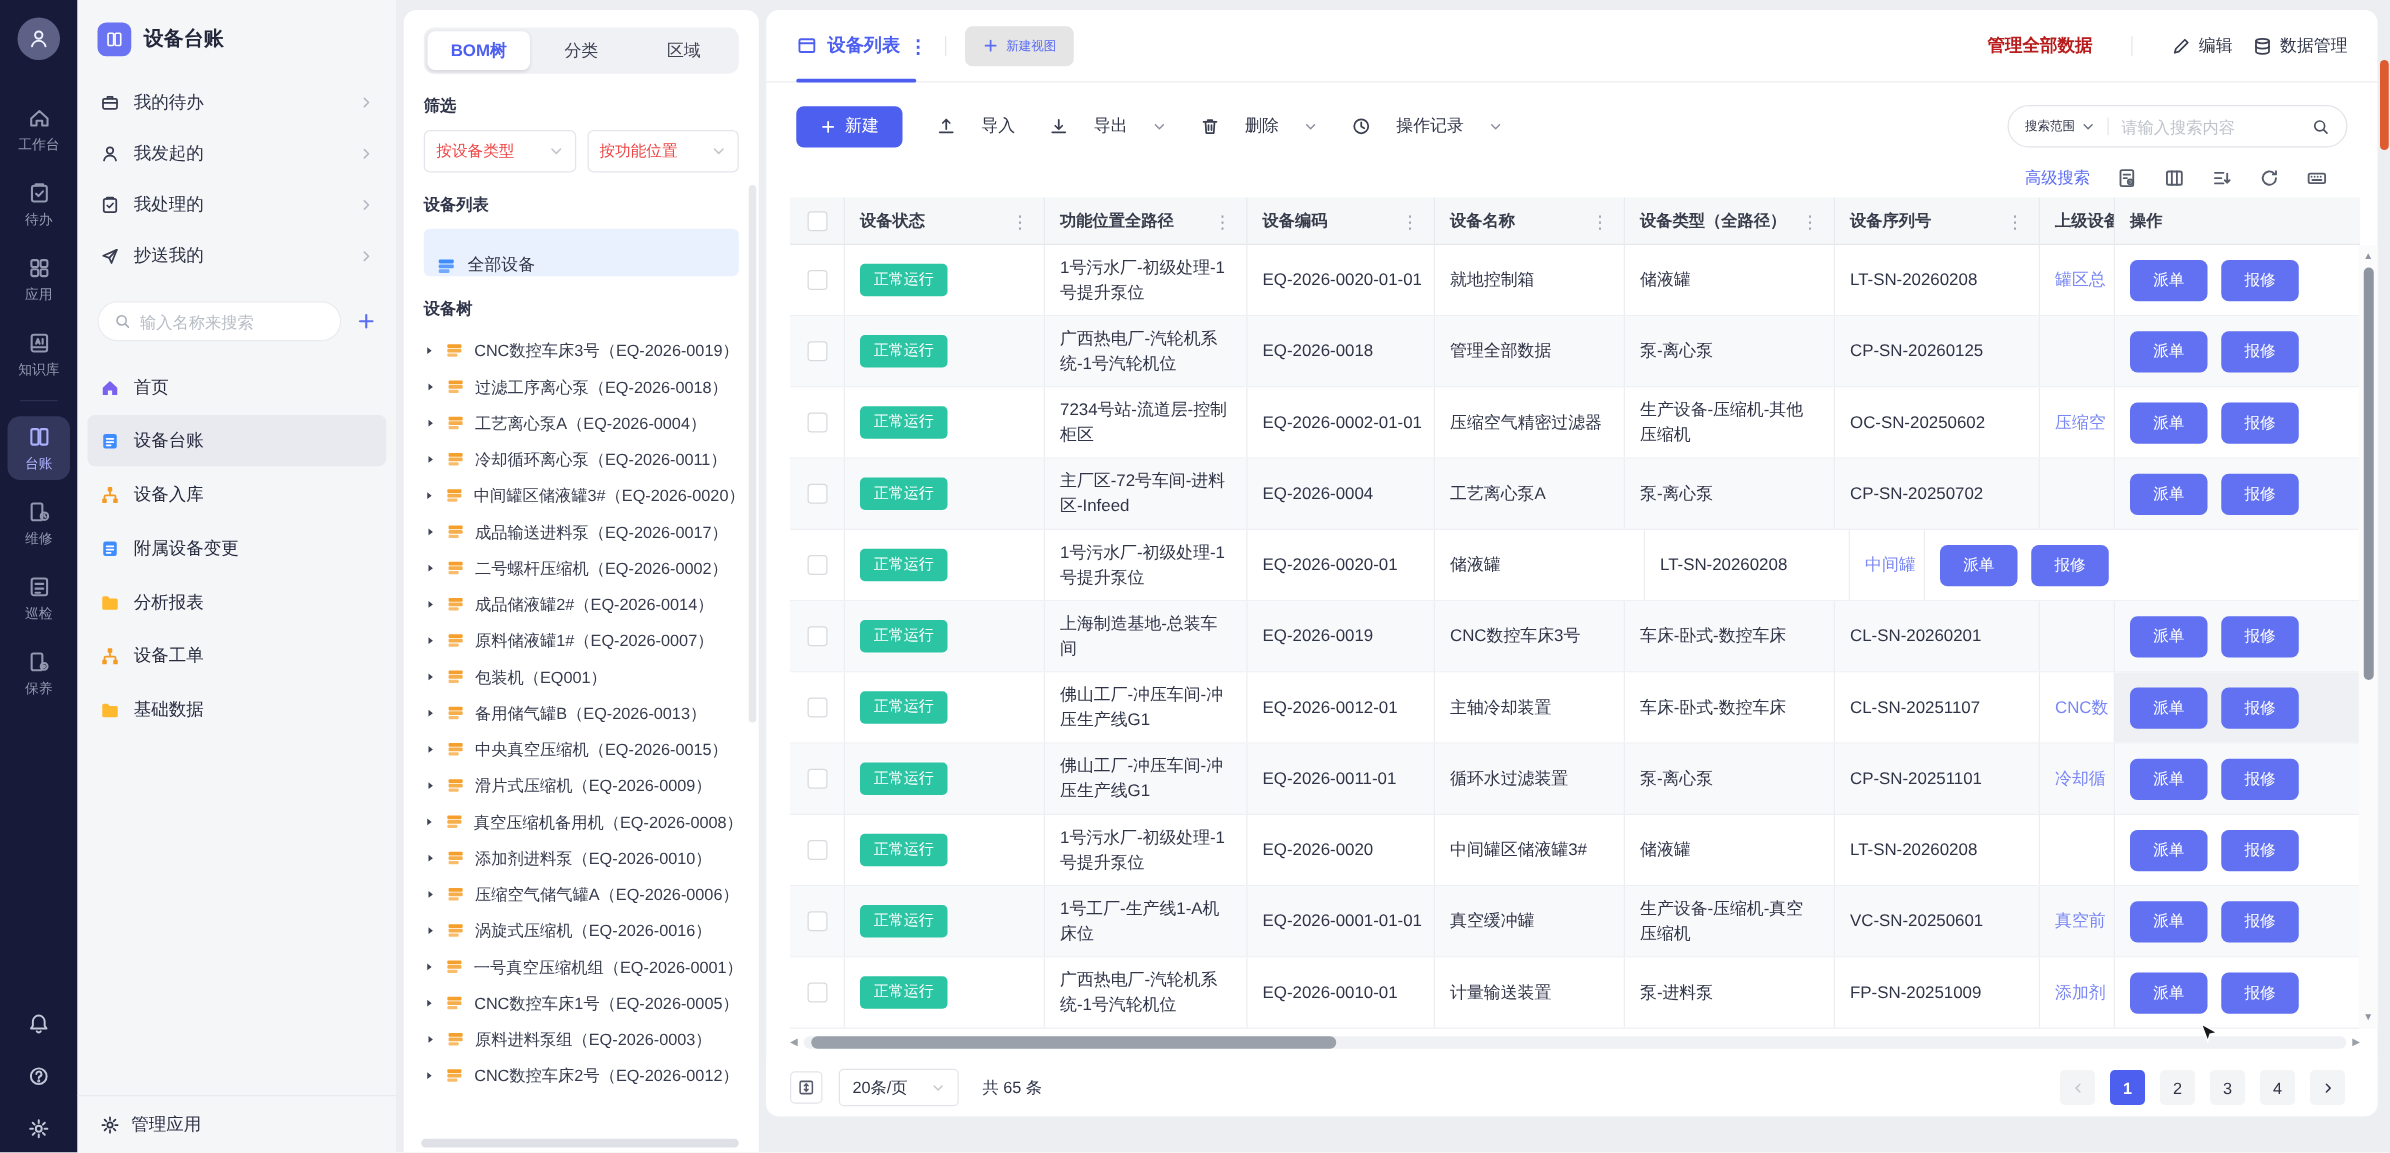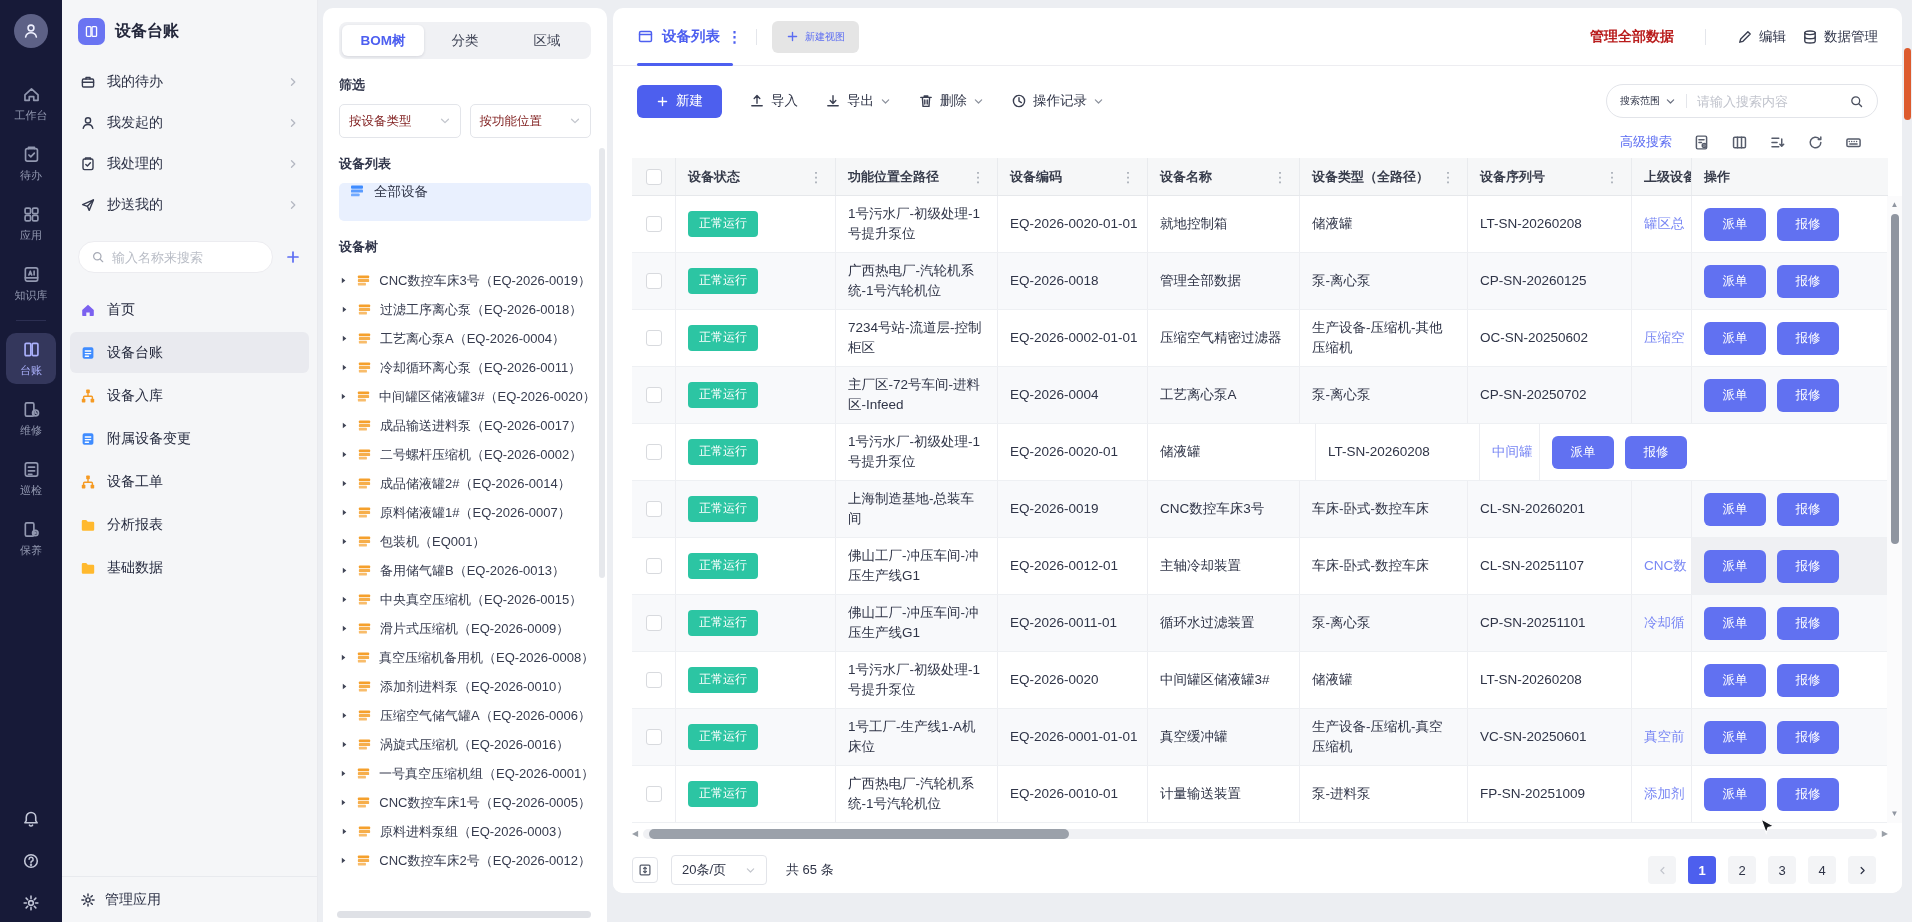--- a/index.html
+++ b/index.html
@@ -53,23 +53,23 @@
   
   .panel { position: absolute; left: 323px; top: 8px; width: 284px; bottom: 0; background: #fff;
            border-radius: 10px 10px 0 0; padding: 14px 16px 0; }
   .seg { display: flex; background: #f0f1f4; border-radius: 8px; padding: 3px; height: 37px; }
   .seg-item { flex: 1; display: flex; align-items: center; justify-content: center; font-size: 13.5px;
               color: #3e4354; border-radius: 6px; cursor: pointer; }
   .seg-item.active { background: #fff; color: #4d5ff0; font-weight: 600; box-shadow: 0 1px 3px rgba(20,24,60,.12); }
   .plabel { font-size: 13px; color: #30354a; font-weight: 700; margin: 17px 0 10px; }
   .selrow { display: flex; gap: 9px; }
   .sel { flex: 1; height: 34px; border: 1px solid #e3e5ea; border-radius: 5px; display: flex; align-items: center;
-         justify-content: space-between; padding: 0 9px; color: #7f1d1d; font-size: 12.5px; background: #fff; cursor: pointer; }
+         justify-content: space-between; padding: 0 9px; color: #ef4444; font-size: 12.5px; background: #fff; cursor: pointer; }
   .sel .ic { color: #c3c6cd; } .sel .ic svg { width: 12px; height: 12px; }
-  .allrow { height: 38px; background: #e9f0fe; border-radius: 5px; display: flex; align-items: flex-start; gap: 9px;
+  .allrow { height: 38px; background: #e9f0fe; border-radius: 5px; display: flex; align-items: flex-end; gap: 9px;
             padding: 0 10px; font-size: 13.5px; color: #2e3346; cursor: pointer; }
   .allrow .ic { color: #3f8cff; }
   .tree { margin-top: 2px; }
   .tree-item { height: 29px; display: flex; align-items: center; gap: 8px; font-size: 13px; color: #363b4e;
                cursor: pointer; white-space: nowrap; overflow: hidden; }
   .tree-item .caret { color: #3f4455; width: 10px; cursor: pointer; }
   .tree-item .caret svg { width: 9px; height: 9px; }
   .tree-item .tic { color: #f5a02c; } .tree-item .tic svg { width: 15px; height: 15px; }
   .panel-vscroll { position: absolute; right: 2px; top: 140px; width: 6px; height: 430px; background: #e6e8ec; border-radius: 3px; }
   .panel-hscroll { position: absolute; left: 14px; right: 16px; bottom: 4px; height: 7px; background: #dfe1e6; border-radius: 4px; }
@@ -88,21 +88,21 @@
   .mh-right { margin-left: auto; display: flex; align-items: center; gap: 16px; }
   .manageall { font-size: 14px; font-weight: 700; color: #b91c1c; cursor: pointer; margin-left: 35px; }
   .ghost { display: flex; align-items: center; gap: 6px; background: none; border: none; font-size: 13.5px;
            color: #30354a; cursor: pointer; font-family: inherit; }
   .ghost .ic { color: #3a3f51; }
 
   .mtool { display: flex; align-items: center; padding: 18px 24px 0; gap: 27px; }
   .btn-primary { height: 33px; background: #4d5fee; color: #fff; border: none; border-radius: 6px; display: flex;
                  align-items: center; gap: 7px; padding: 0 19px; font-size: 13.5px; cursor: pointer; font-family: inherit; }
   .btn-primary .ic svg { width: 13px; height: 13px; }
-  .tbtn { display: flex; align-items: center; gap: 6px; background: none; border: none; font-size: 13.5px;
+  .tbtn { display: flex; align-items: center; gap: 20px; background: none; border: none; font-size: 13.5px;
           color: #2f3447; cursor: pointer; font-family: inherit; }
   .tbtn .ic { color: #3a3f51; }
   .tbtn .dchev { color: #8b909c; } .tbtn .dchev svg { width: 11px; height: 11px; }
   .searchpill { margin-left: auto; height: 34px; border: 1px solid #e2e4e9; border-radius: 17px; display: flex;
                 align-items: center; padding: 0 13px; width: 272px; background: #fff; }
   .scope { display: flex; gap: 5px; align-items: center; font-size: 10px; color: #2f3447; cursor: pointer; white-space: nowrap; }
   .scope .ic { color: #6a7080; } .scope .ic svg { width: 11px; height: 11px; }
   .pillsep { width: 1px; height: 14px; background: #e4e6eb; margin: 0 10px; }
   .searchpill input { border: none; outline: none; flex: 1; font-size: 13px; min-width: 0; font-family: inherit; }
   .searchpill input::placeholder { color: #c0c3cc; }
@@ -400,37 +400,37 @@
         <div class="snav-item">
           <span class="ic" style="color: rgb(63, 140, 255);">
             <svg viewBox="0 0 16 16" fill="none" stroke="currentColor" stroke-width="1.4" stroke-linecap="round" stroke-linejoin="round">
               <rect fill="currentColor" stroke="none" x="2.6" y="2.2" width="10.8" height="11.6" rx="1.8"></rect>
               <path stroke="#ffffff" d="M5.3 6h5.4M5.3 8.6h5.4M5.3 11.2h3.2"></path>
             </svg>
           </span>
           <span class="lbl">附属设备变更</span>
         </div>
         <div class="snav-item">
+          <span class="ic" style="color: rgb(255, 185, 46);">
+            <svg viewBox="0 0 16 16" fill="none" stroke="currentColor" stroke-width="1.4" stroke-linecap="round" stroke-linejoin="round">
+              <path fill="currentColor" stroke="none" d="M1.8 4.2a1.2 1.2 0 0 1 1.2-1.2h3.2l1.6 1.8H13a1.2 1.2 0 0 1 1.2 1.2v6.6a1.2 1.2 0 0 1-1.2 1.2H3a1.2 1.2 0 0 1-1.2-1.2z"></path>
+            </svg>
+          </span>
+          <span class="lbl">分析报表</span>
+        </div>
+        <div class="snav-item">
           <span class="ic" style="color: rgb(245, 154, 35);">
             <svg viewBox="0 0 16 16" fill="none" stroke="currentColor" stroke-width="1.4" stroke-linecap="round" stroke-linejoin="round">
               <rect fill="currentColor" stroke="none" x="6.2" y="1.6" width="3.6" height="3.6" rx=".7"></rect>
               <rect fill="currentColor" stroke="none" x="1.8" y="10.8" width="3.6" height="3.6" rx=".7"></rect>
               <rect fill="currentColor" stroke="none" x="10.6" y="10.8" width="3.6" height="3.6" rx=".7"></rect>
               <path d="M8 5.2v2.4M3.6 10.8V9.2a1 1 0 0 1 1-1h6.8a1 1 0 0 1 1 1v1.6"></path>
             </svg>
           </span>
           <span class="lbl">设备工单</span>
-        </div>
-        <div class="snav-item">
-          <span class="ic" style="color: rgb(255, 185, 46);">
-            <svg viewBox="0 0 16 16" fill="none" stroke="currentColor" stroke-width="1.4" stroke-linecap="round" stroke-linejoin="round">
-              <path fill="currentColor" stroke="none" d="M1.8 4.2a1.2 1.2 0 0 1 1.2-1.2h3.2l1.6 1.8H13a1.2 1.2 0 0 1 1.2 1.2v6.6a1.2 1.2 0 0 1-1.2 1.2H3a1.2 1.2 0 0 1-1.2-1.2z"></path>
-            </svg>
-          </span>
-          <span class="lbl">分析报表</span>
         </div>
         <div class="snav-item">
           <span class="ic" style="color: rgb(255, 185, 46);">
             <svg viewBox="0 0 16 16" fill="none" stroke="currentColor" stroke-width="1.4" stroke-linecap="round" stroke-linejoin="round">
               <path fill="currentColor" stroke="none" d="M1.8 4.2a1.2 1.2 0 0 1 1.2-1.2h3.2l1.6 1.8H13a1.2 1.2 0 0 1 1.2 1.2v6.6a1.2 1.2 0 0 1-1.2 1.2H3a1.2 1.2 0 0 1-1.2-1.2z"></path>
             </svg>
           </span>
           <span class="lbl">基础数据</span>
         </div>
       </div>

